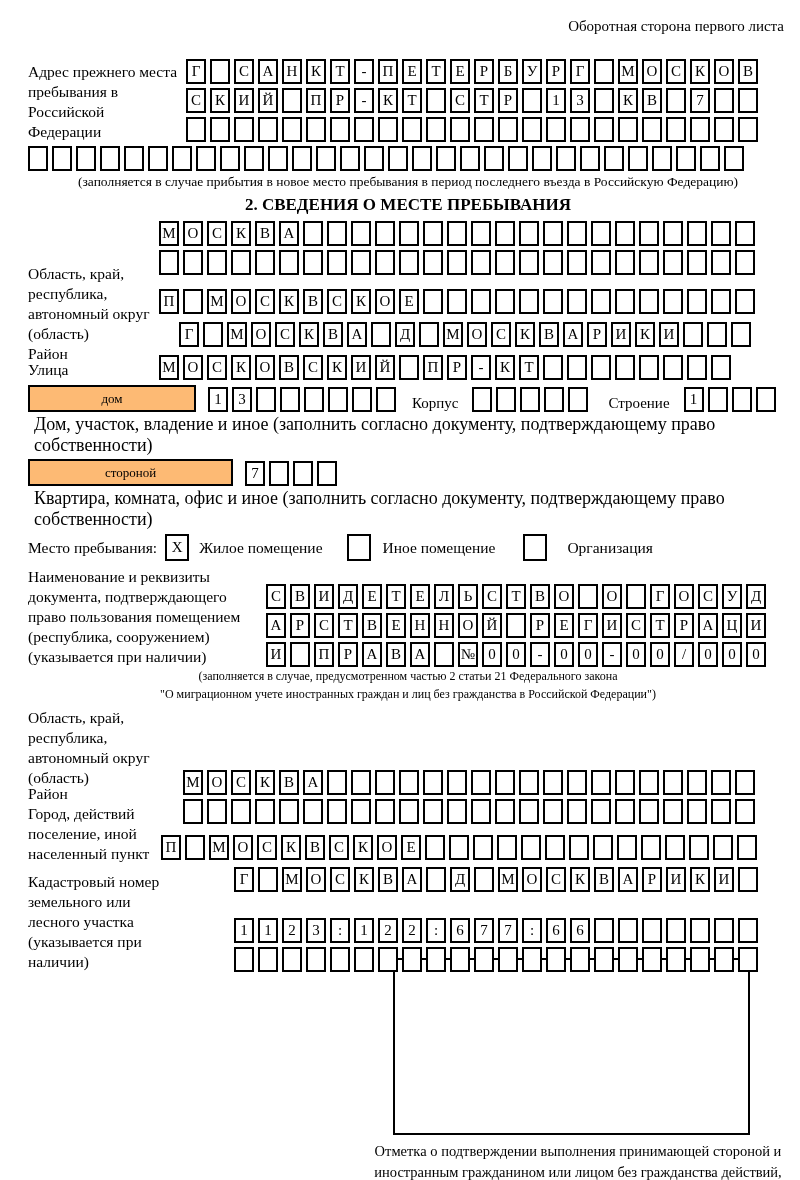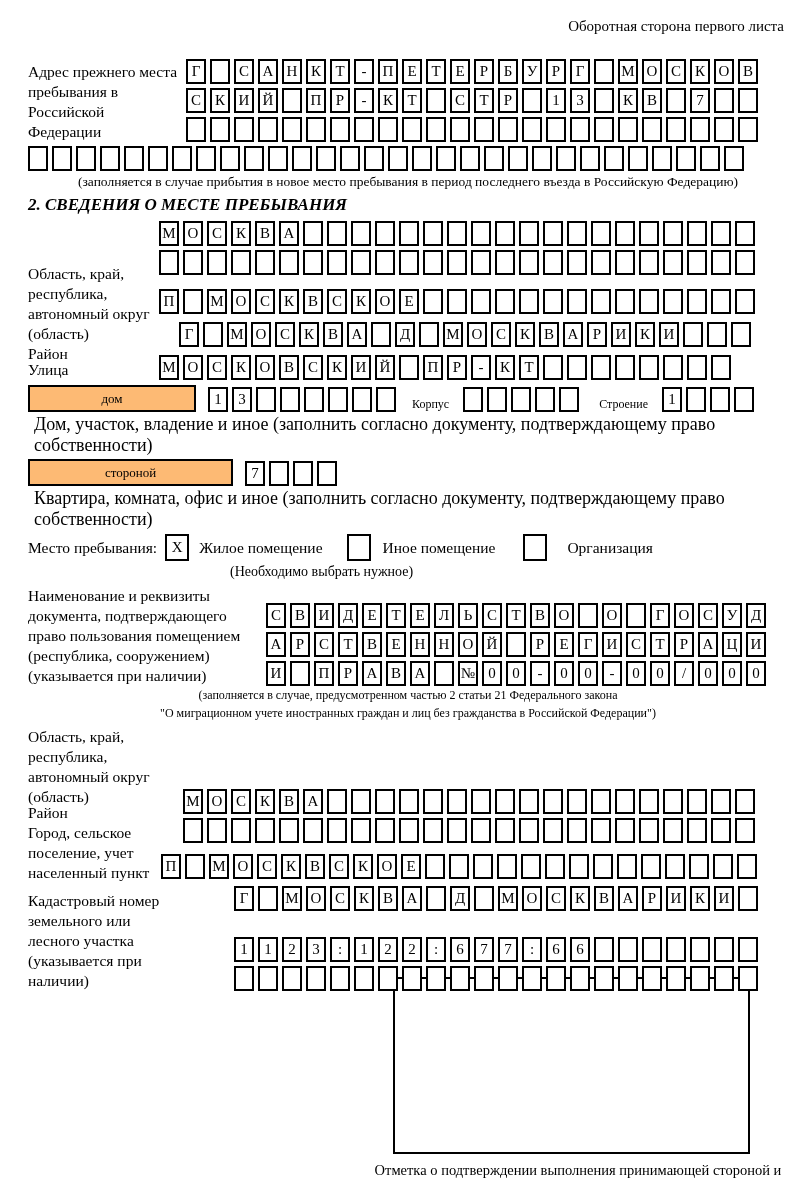--- a/index.html
+++ b/index.html
@@ -19,29 +19,29 @@
   .w232 { flex:0 0 232px; }
 
   .cells { display:flex; gap:4px; }
   .cell { flex:0 0 20px; width:20px; height:25px; border:2px solid #000;
           display:flex; align-items:center; justify-content:center;
           font-size:15px; line-height:1; background:#fff; }
   .mb4 { margin-bottom:4px; }
   .caption-center { text-align:center; font-size:13.5px; margin:3px 0 2px 0; }
   .caption-left { font-size:18px; margin:2px 0 3px 6px; }
 
-  .section-title { text-align:left; font-weight:bold; font-size:17px; margin:5px 0 6px 0;font-style:italic; }
+  .section-title { text-align:center; font-weight:bold; font-size:17px; margin:5px 0 6px 0; }
   .sub-title { text-align:center; font-weight:bold; font-size:16px; margin:4px 0 4px 0; }
   .sub-note { text-align:center; font-size:12px; line-height:1.5; }
 
   .named-box { border:2px solid #000; height:27px; display:flex; align-items:center;
                justify-content:center; font-size:13px; background:#fdba74; }
   .house-box { width:168px; }
   .apt-box { width:205px; }
-  .inline-label { font-size:12px; padding-top:3px; }
+  .inline-label { font-size:15px; padding-top:3px; }
 
   .checkbox { flex:0 0 24px; width:24px; height:27px; border:2px solid #000;
               display:flex; align-items:center; justify-content:center; font-size:15px; }
   .stay-row { display:flex; align-items:center; margin-top:4px; }
   .stay-label { font-size:15.5px; margin-right:8px; }
   .opt-label { font-size:15.5px; }
   .stay-note { font-size:14px; margin:3px 0 4px 202px; }
 
   .colgap8 { margin-top:8px; }
   .stamp-box { width:357px; height:177px; border:2px solid #000; margin:-14px 0 0 365px; background:#fff; }
@@ -361,21 +361,20 @@
 
   <div class="stay-row">
     <div class="stay-label">Место пребывания:</div>
     <div class="checkbox">X</div>
     <div class="opt-label" style="margin:0 24px 0 10px">Жилое помещение</div>
     <div class="checkbox"></div>
     <div class="opt-label" style="margin:0 28px 0 12px">Иное помещение</div>
     <div class="checkbox"></div>
     <div class="opt-label" style="margin-left:20px">Организация</div>
   </div>
-  <div class="stay-note">(Необходимо выбрать нужное)</div>
 
   <div class="frow" style="margin-top:6px">
     <div class="label w232">Наименование и реквизиты документа, подтверждающего право пользования помещением (республика, сооружением) (указывается при наличии)</div>
     <div>
       <div class="cells mb4">
           <div class="cell">С</div>
           <div class="cell">В</div>
           <div class="cell">И</div>
           <div class="cell">Д</div>
           <div class="cell">Е</div>
@@ -445,21 +444,21 @@
     </div>
   </div>
 
   <div class="sub-note">(заполняется в случае, предусмотренном частью 2 статьи 21 Федерального закона</div>
   <div class="sub-note">"О миграционном учете иностранных граждан и лиц без гражданства в Российской Федерации")</div>
 
   <div class="frow" style="margin-top:5px">
     <div class="w149">
       <div class="label">Область, край, республика, автономный округ (область)</div>
       <div class="label" style="margin-top:-4px">Район</div>
-      <div class="label w200">Город, сельское поселение, учет населенный пункт</div>
+      <div class="label w200">Город, действий поселение, иной населенный пункт</div>
       <div class="label w200" style="margin-top:8px">Кадастровый номер земельного или лесного участка (указывается при наличии)</div>
     </div>
     <div>
       <div class="cells mb4">
           <div class="cell">М</div>
           <div class="cell">О</div>
           <div class="cell">С</div>
           <div class="cell">К</div>
           <div class="cell">В</div>
           <div class="cell">А</div>

